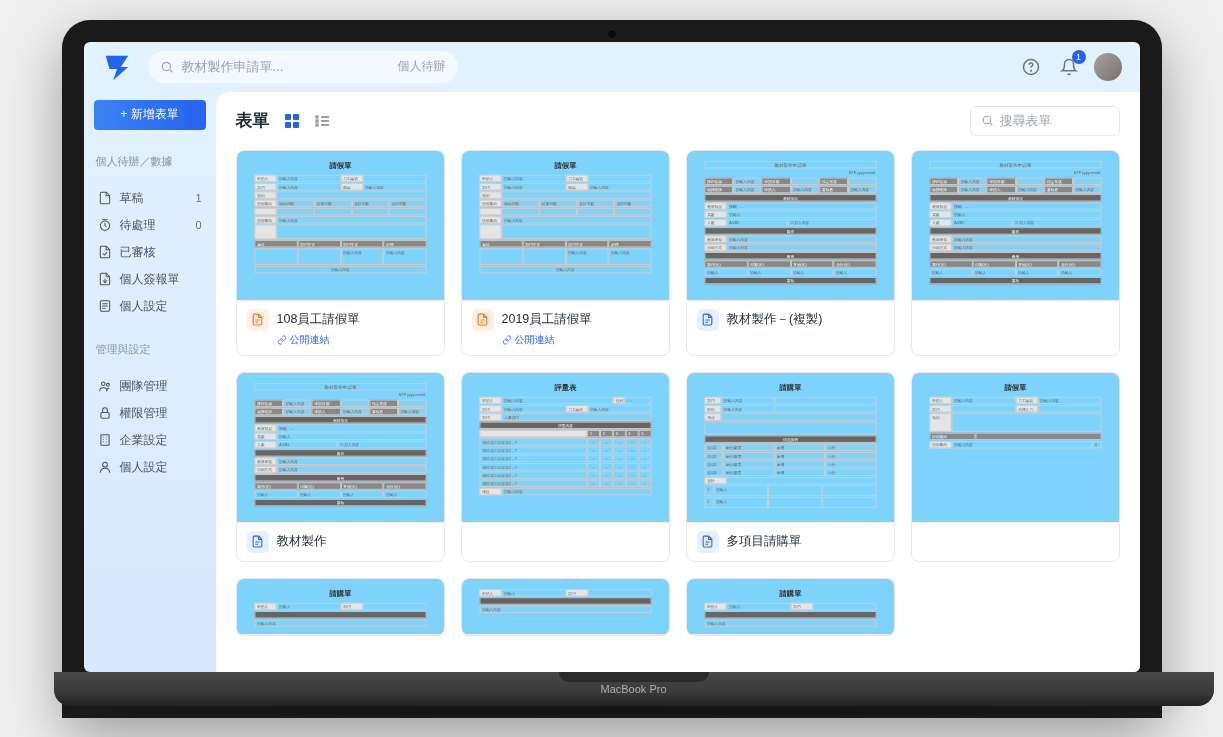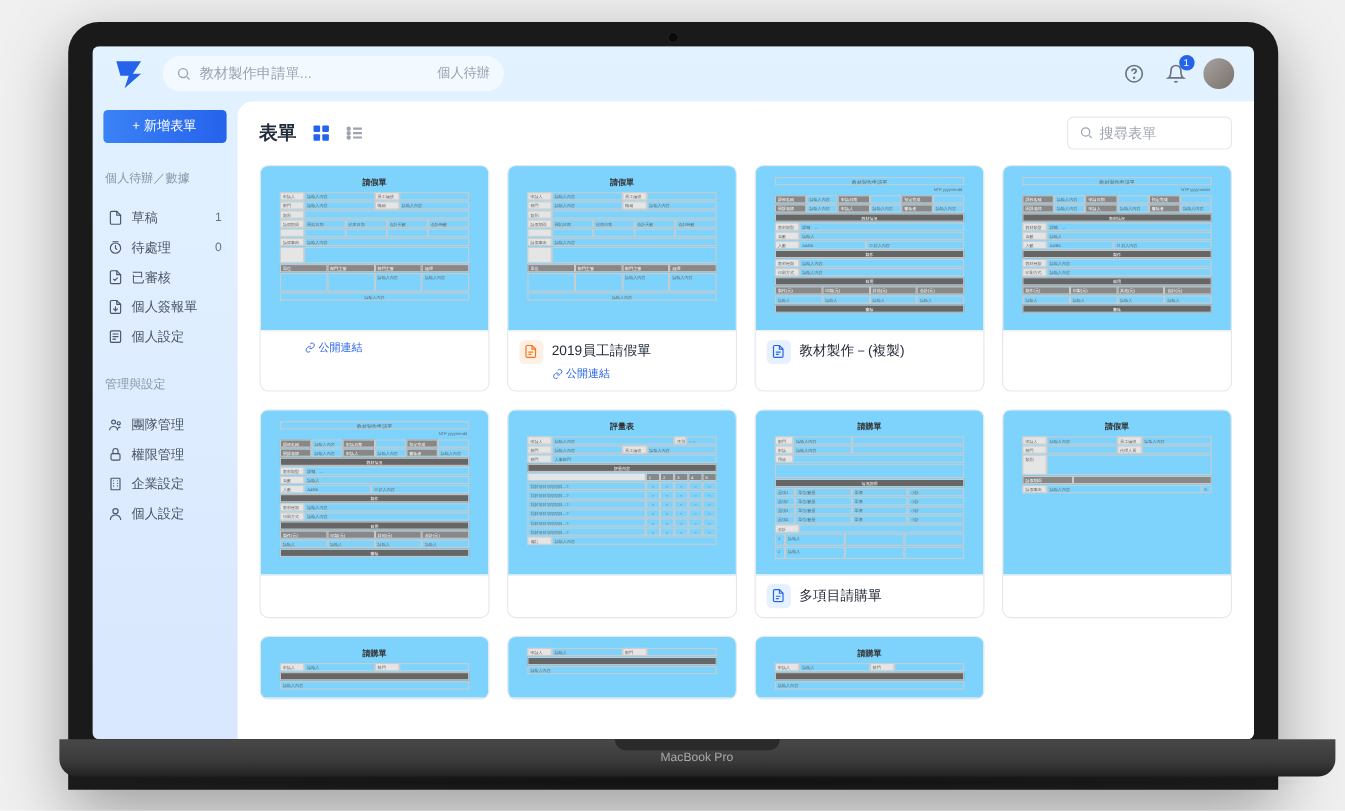--- a/index.html
+++ b/index.html
@@ -415,20 +415,31 @@
                       <div class="preview-cell"></div>
                       <div class="preview-cell">請輸入內容</div>
                       <div class="preview-cell">請輸入內容</div>
                     </div>
                     <div class="preview-row">
                       <div class="preview-cell" style="flex:4;text-align:center">請輸入內容</div>
                     </div>
                   </div>
                 </div>
                 <div class="card-footer">
+      <div class="cf-row">
+        <div class="cf-icon orange">
+          <svg width="13" height="13" viewBox="0 0 24 24" fill="none" stroke="currentColor" stroke-width="2">
+                        <path d="M14 2H6a2 2 0 00-2 2v16a2 2 0 002 2h12a2 2 0 002-2V8z"></path>
+                        <path d="M14 2v6h6"></path>
+                        <line x1="8" y1="13" x2="16" y2="13"></line>
+                        <line x1="8" y1="17" x2="13" y2="17"></line>
+                      </svg>
+        </div>
+        <span class="cf-title">108員工請假單</span>
+      </div>
       <div class="cf-link">
                     <svg viewBox="0 0 24 24" fill="none" stroke="currentColor" stroke-width="2">
                       <path d="M10 13a5 5 0 007 0l3-3a5 5 0 00-7-7l-1 1"></path>
                       <path d="M14 11a5 5 0 00-7 0l-3 3a5 5 0 007 7l1-1"></path>
                     </svg>
                     <span>公開連結</span>
                   </div>
     </div>
               </div>
               <div class="card">
@@ -736,20 +747,34 @@
                       <div class="preview-cell">請輸入</div>
                       <div class="preview-cell">請輸入</div>
                       <div class="preview-cell">請輸入</div>
                       <div class="preview-cell">請輸入</div>
                     </div>
                     <div class="preview-row">
                       <div class="preview-cell dark" style="flex:6;text-align:center;color:#fff">審核</div>
                     </div>
                   </div>
                 </div>
+                <div class="card-footer">
+      <div class="cf-row">
+        <div class="cf-icon blue">
+          <svg width="13" height="13" viewBox="0 0 24 24" fill="none" stroke="currentColor" stroke-width="2">
+                        <path d="M14 2H6a2 2 0 00-2 2v16a2 2 0 002 2h12a2 2 0 002-2V8z"></path>
+                        <path d="M14 2v6h6"></path>
+                        <line x1="8" y1="13" x2="16" y2="13"></line>
+                        <line x1="8" y1="17" x2="13" y2="17"></line>
+                      </svg>
+        </div>
+        <span class="cf-title">教材製作</span>
+      </div>
+
+    </div>
               </div>
               <div class="card">
                 <div class="card-preview ">
                   <div class="preview-doc">
                     <div class="preview-title">評量表</div>
                     <div class="preview-row">
                       <div class="preview-cell lbl">申請人</div>
                       <div class="preview-cell">請輸入內容</div>
                       <div class="preview-cell lbl" style="flex:0 0 12px">性別</div>
                       <div class="preview-cell" style="flex:0 0 30px">○ ○</div>

